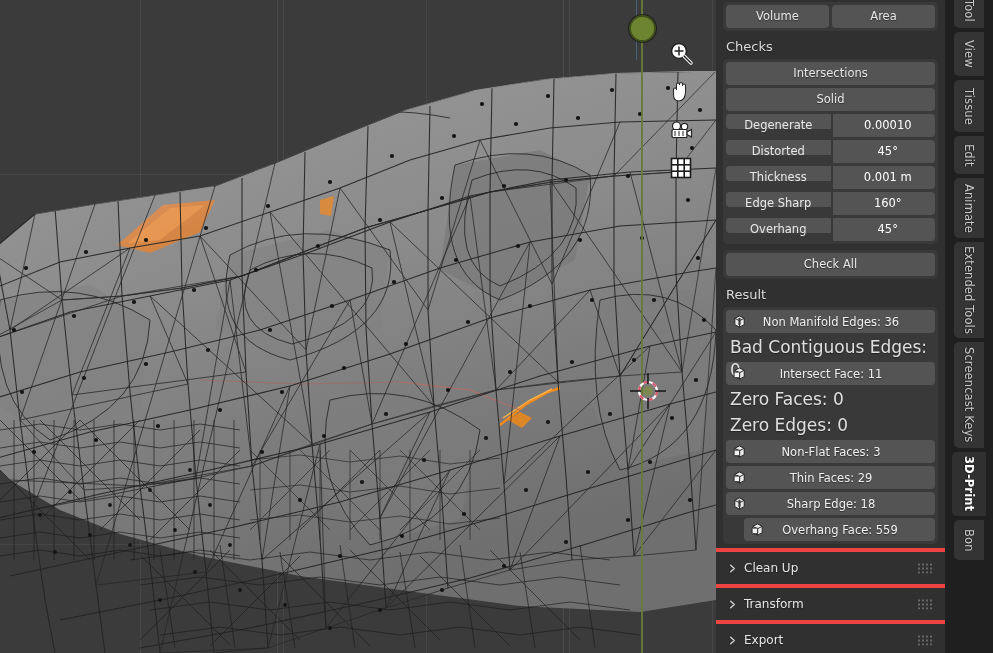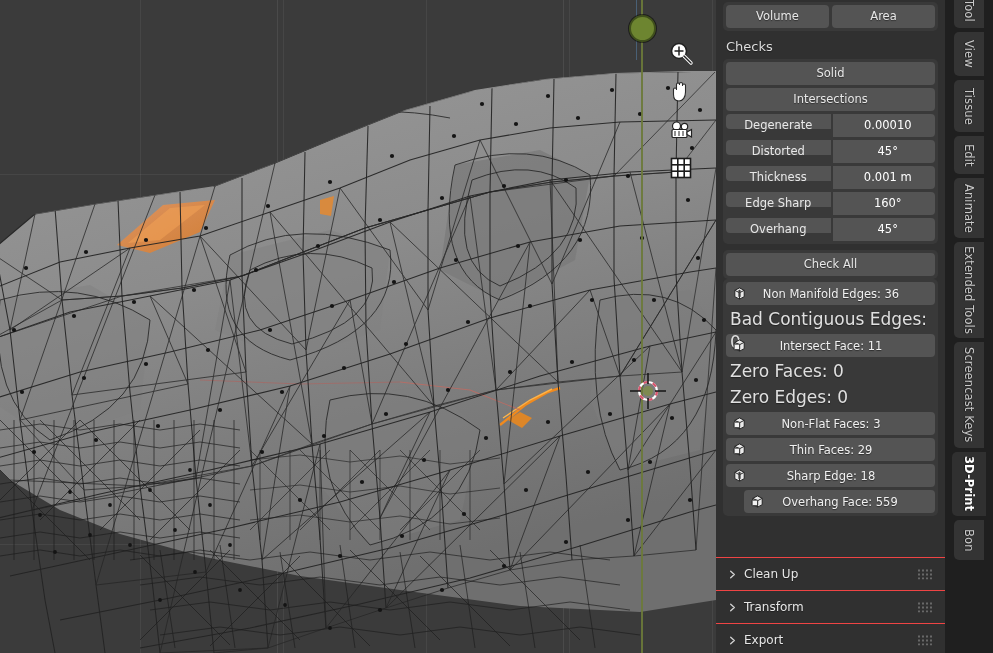--- a/index.html
+++ b/index.html
@@ -102,21 +102,21 @@
   .restext{
     height:23px;line-height:23px;padding-left:4px;
     color:#e0e0e0;font-size:17px;margin-bottom:3px;
     text-shadow:0 1px 1px rgba(0,0,0,.4);
   }
   .micon{width:15px;height:15px;flex:0 0 15px;}
 
   
   .cpanel{
     position:relative;height:32px;display:flex;align-items:center;
-    background:#303030;border-top:1px solid #ef4444;
+    background:#303030;border-top:4px solid #ef4444;
     padding-left:12px;gap:7px;
   }
   .chev{width:9px;height:9px;flex:0 0 9px;}
   .cpanel .ctitle{
     font-size:12px;color:#e6e6e6;text-shadow:0 1px 1px rgba(0,0,0,.4);
   }
   .grip{
     position:absolute;right:12px;top:50%;transform:translateY(-50%);
     width:16px;height:11px;
     background-image:radial-gradient(circle,#777 .7px,transparent .8px);
@@ -459,24 +459,24 @@
     <div class="prow">
       <div class="btn">Volume</div>
       <div class="btn">Area</div>
     </div>
   </div>
 
   <div class="seclabel">Checks</div>
 
   <div class="pblock">
     <div class="prow">
+      <div class="btn">Intersections</div>
+    </div>
+    <div class="prow">
       <div class="btn">Solid</div>
-    </div>
-    <div class="prow">
-      <div class="btn">Intersections</div>
     </div>
 
     <div class="prow">
       <div class="split">
         <div class="lbl">Degenerate</div>
         <div class="val">0.00010</div>
       </div>
     </div>
     <div class="prow">
       <div class="split">
@@ -503,20 +503,21 @@
       </div>
     </div>
   </div>
 
   <div class="pblock" style="margin-top:6px;">
     <div class="prow">
       <div class="btn">Check All</div>
     </div>
   </div>
 
+  <div class="seclabel">Result</div>
 
   <div class="pblock">
 
     <div class="resbtn">
       <svg class="micon" viewBox="0 0 16 16">
         <path d="M3 4.6 L8 2 L13 4.6 L13 11.4 L8 14 L3 11.4 Z" fill="#e9e9e9" stroke="#1e1e1e" stroke-width="1"></path>
         <path d="M3 4.6 L8 7.2 L13 4.6" fill="none" stroke="#1e1e1e" stroke-width="1"></path>
         <line x1="8" y1="7.2" x2="8" y2="14" stroke="#1e1e1e" stroke-width="1"></line>
         <rect x="6.8" y="4" width="2.4" height="8" rx="1" fill="#3d3d3d"></rect>
       </svg>

